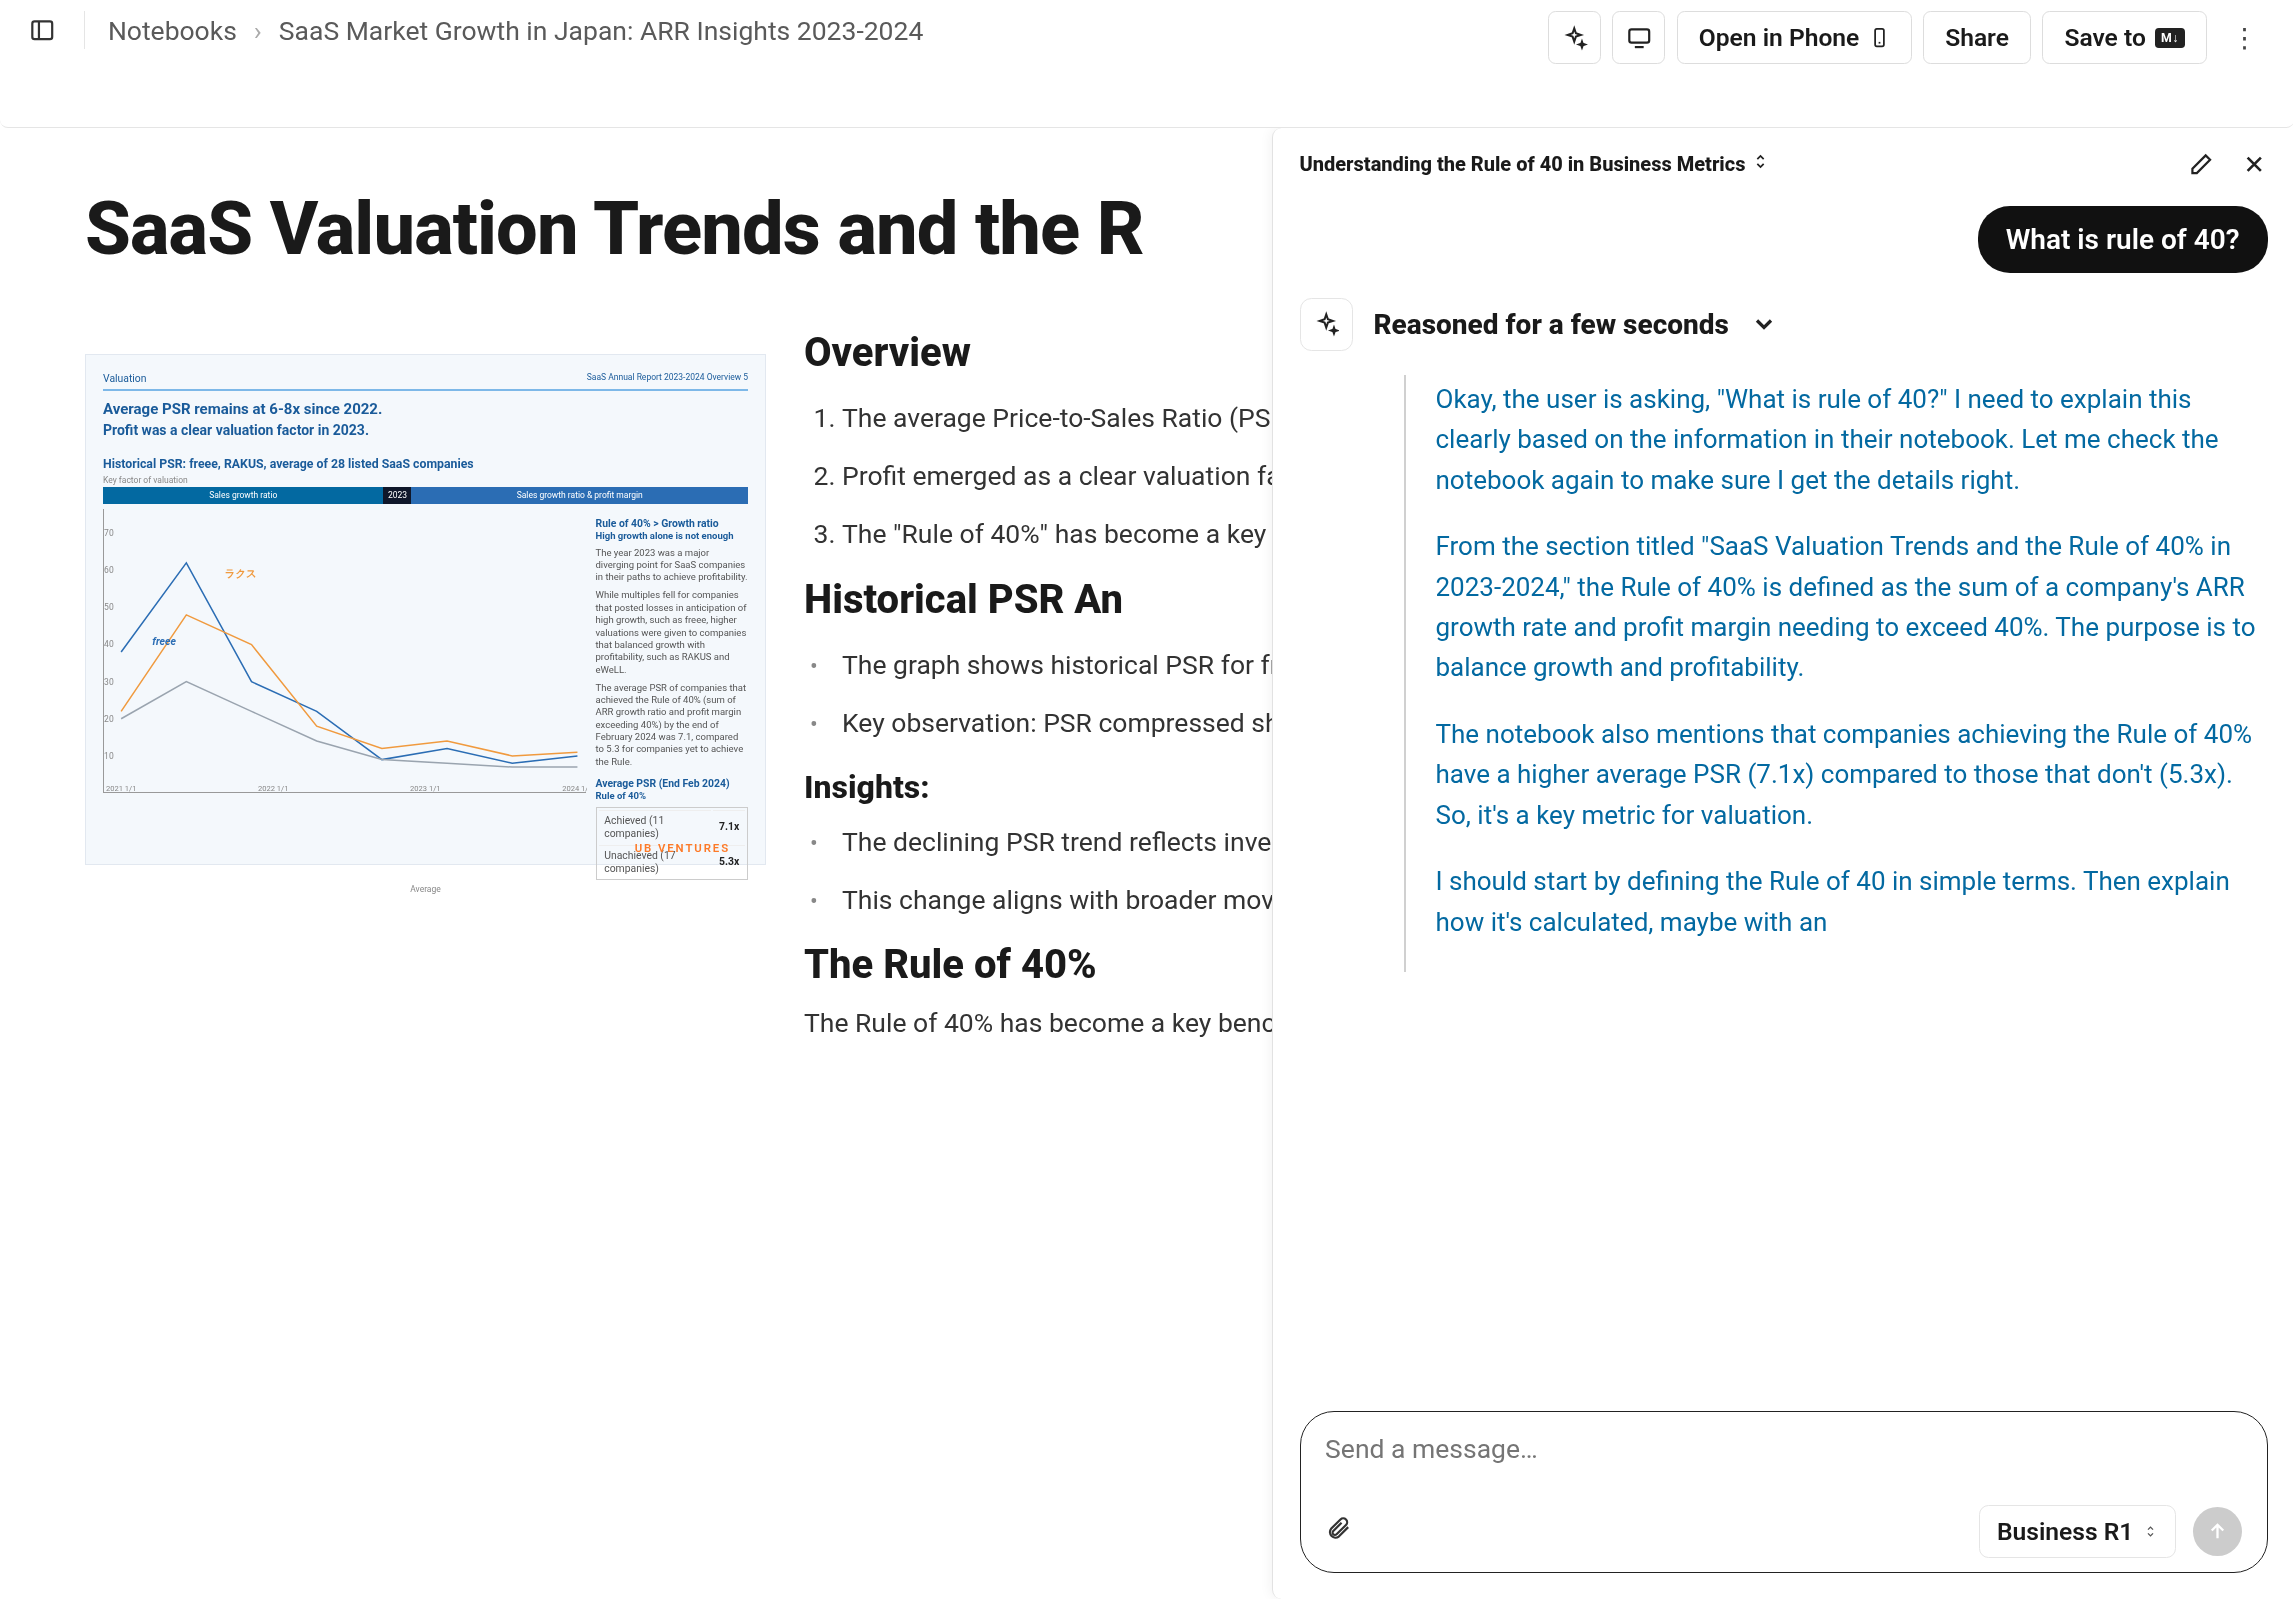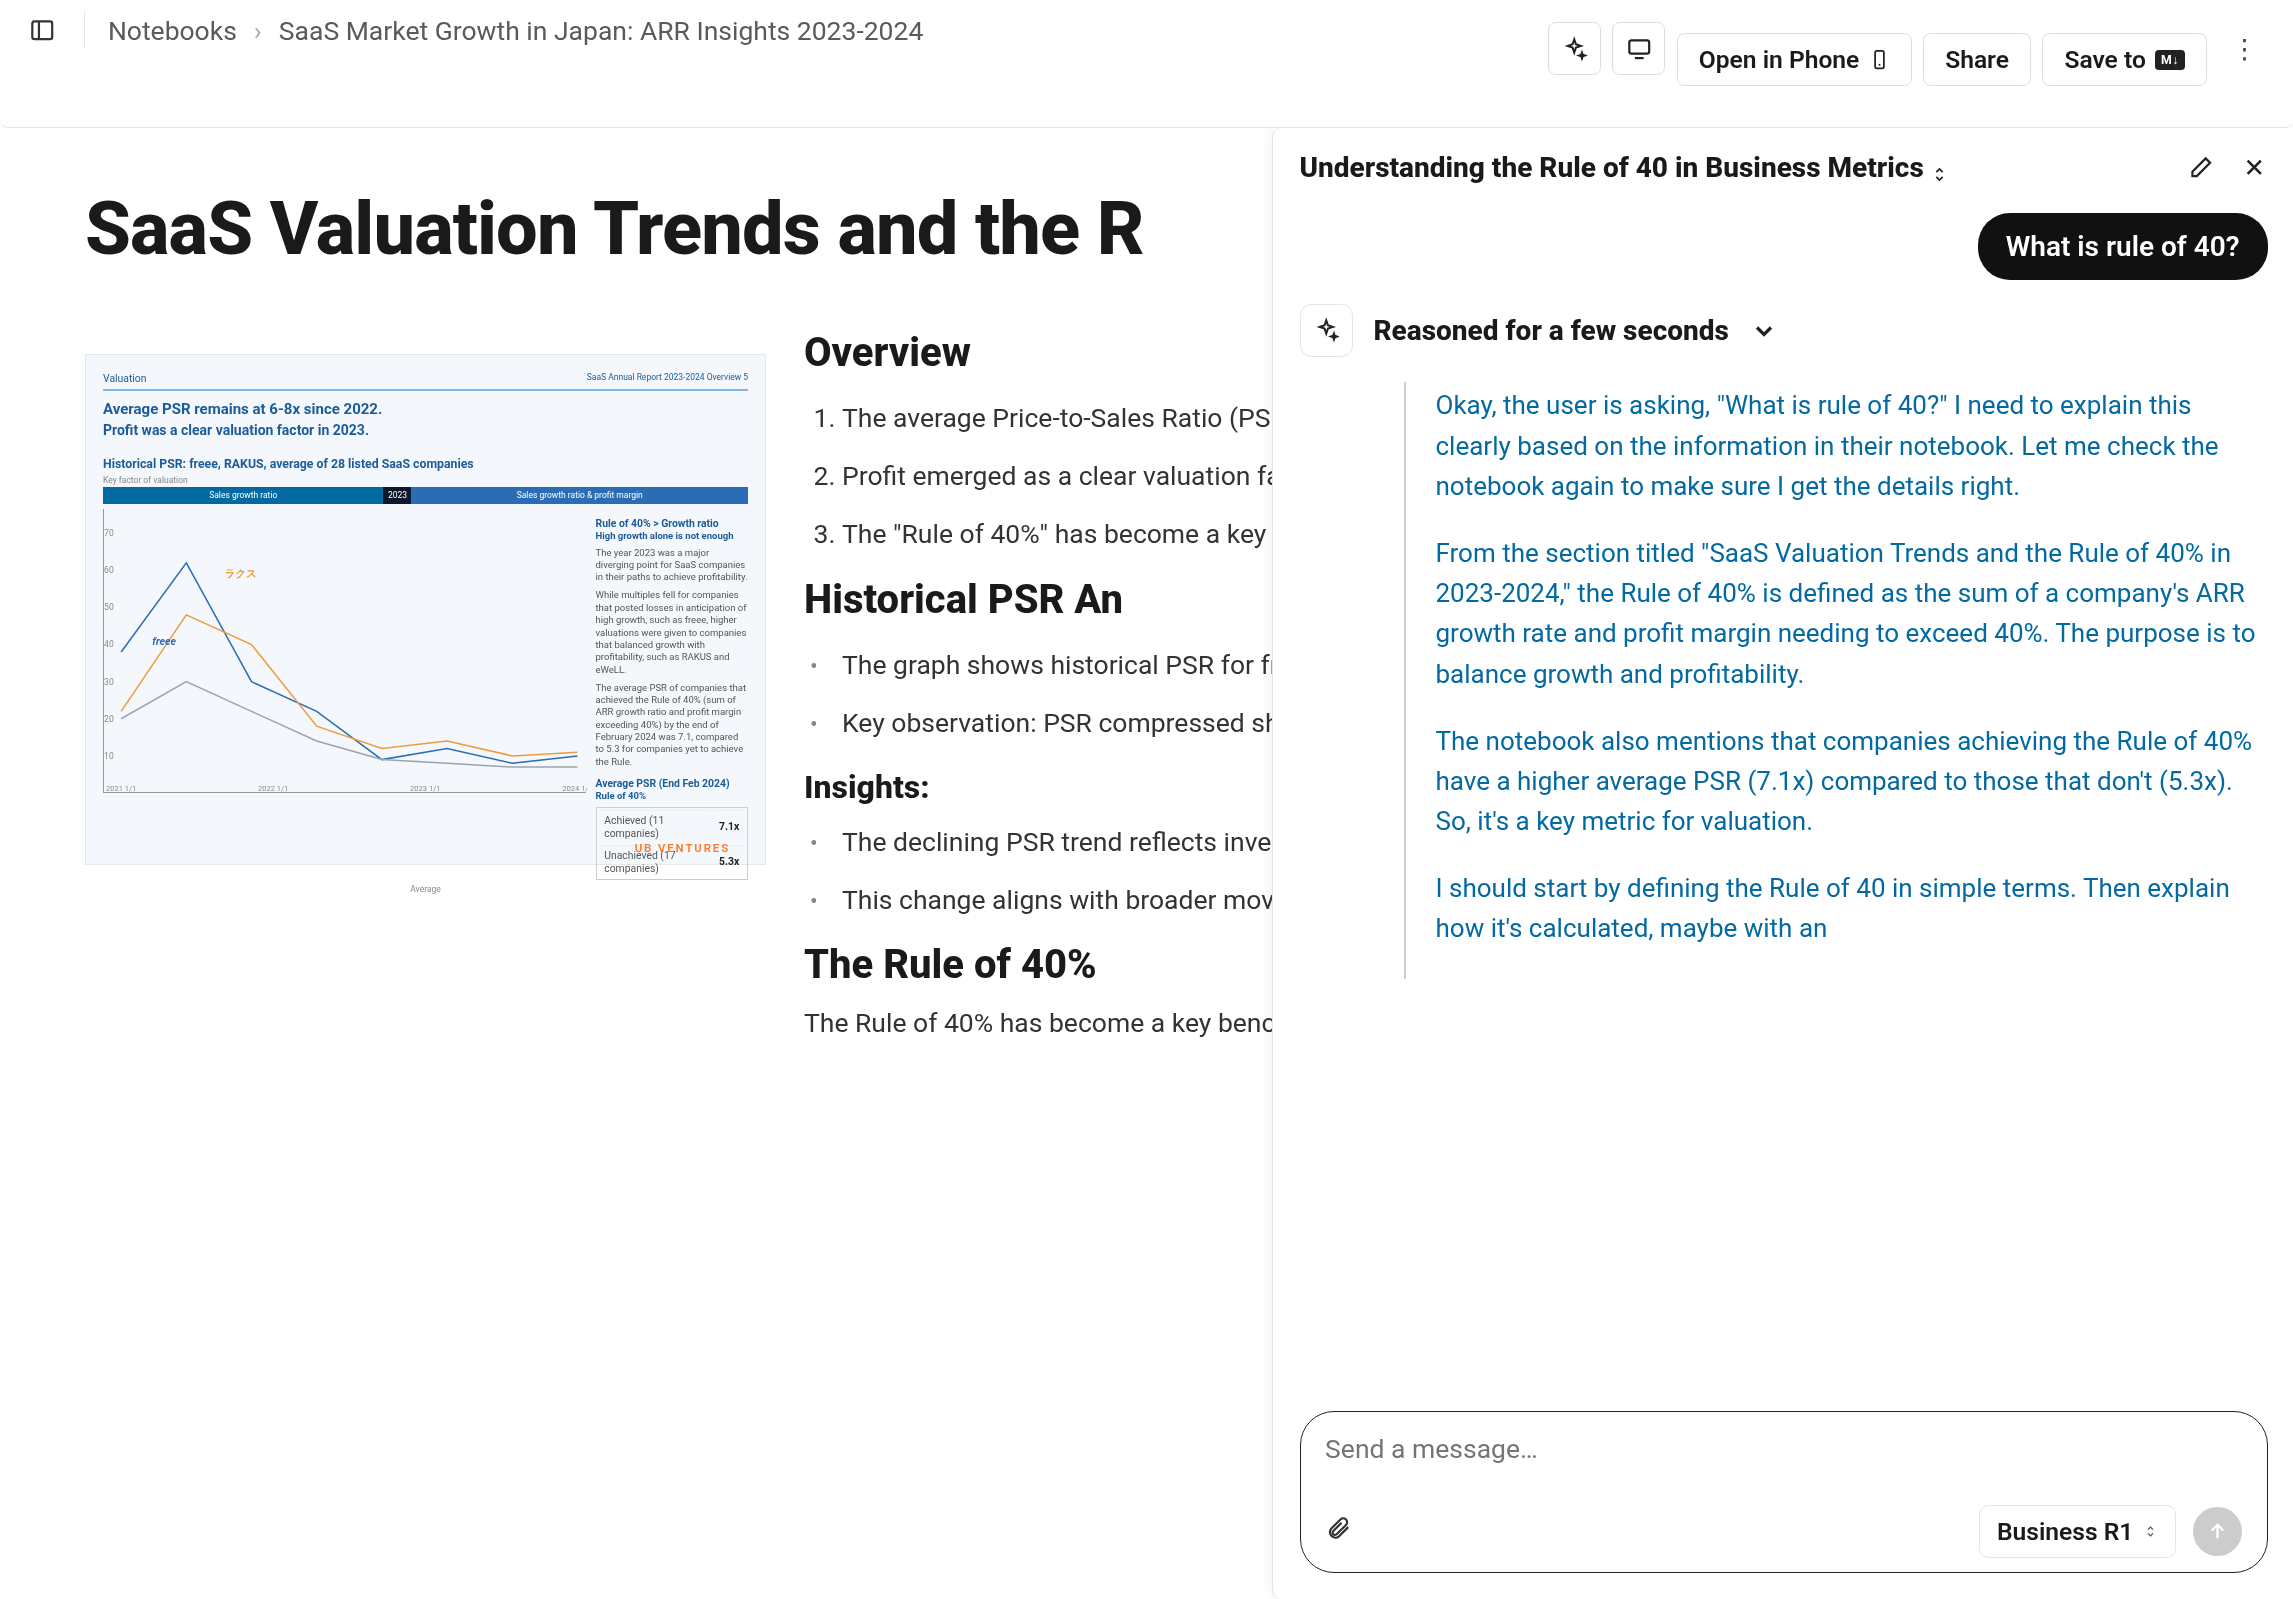--- a/index.html
+++ b/index.html
@@ -7,39 +7,39 @@
 .app { display: flex; flex-direction: column; height: 100vh; width: 2294px; }
 .topbar { display: flex; align-items: flex-start; justify-content: space-between; padding: 11.4px 23px; border-bottom: 0.9px solid #e5e5e5; height: 128px; border-radius: 8px; }
 .left-controls { display: flex; align-items: center; gap: 23px; }
 .sidebar-toggle { width: 38px; height: 38px; display: flex; align-items: center; justify-content: center; cursor: pointer; }
 .divider-v { width: 0.9px; height: 38px; background: #e5e5e5; }
 .breadcrumb { display: flex; align-items: center; gap: 17px; font-size: 26.5px; color: #5a5a5a; }
 .breadcrumb a { color: #5a5a5a; text-decoration: none; cursor: pointer; }
 .chev { color: #aaa; }
 .right-controls { display: flex; align-items: center; gap: 11.4px; }
 .icon-btn { width: 53px; height: 53px; border: 0.9px solid #ddd; border-radius: 7.6px; display: flex; align-items: center; justify-content: center; background: #fff; cursor: pointer; }
-.text-btn { height: 53px; border: 0.9px solid #ddd; border-radius: 7.6px; padding: 0 21px; display: flex; align-items: center; gap: 9.5px; background: #fff; cursor: pointer; font-size: 24.6px; font-weight: 600; color: #1a1a1a; margin-top: 22px; }
+.text-btn { height: 53px; border: 0.9px solid #ddd; border-radius: 7.6px; padding: 0 21px; display: flex; align-items: center; gap: 9.5px; background: #fff; cursor: pointer; font-size: 24.6px; font-weight: 600; color: #1a1a1a; }
 .more-btn { width: 53px; height: 53px; display: flex; align-items: center; justify-content: center; cursor: pointer; font-size: 26.5px; color: #444; }
 .main { position: relative; flex: 1; display: flex; overflow: hidden; }
 .doc { flex: 1; padding: 57px 85px 38px 85px; overflow: auto; }
 .doc h1 { font-size: 74px; font-weight: 800; letter-spacing: -0.9px; margin-bottom: 38px; }
 .doc-cols { display: flex; gap: 38px; }
 .doc-img { width: 681px; height: 511px; background: #f4f8fc; border: 0.9px solid #e2e8f0; padding: 17px; font-size: 11.4px; position: relative; margin-top: 44px; }
 .doc-content { flex: 1; }
 .doc h2 { font-size: 40px; font-weight: 800; margin: 19px 0 19px 0; }
 .doc h3 { font-size: 32px; font-weight: 800; margin: 23px 0 13.2px 0; }
 .doc ol { padding-left: 38px; font-size: 26.5px; line-height: 1.7; color: #333; }
 .doc ul { padding-left: 38px; font-size: 26.5px; line-height: 1.7; color: #333; list-style: none; }
 .doc ul li::before { content: "•"; color: #888; display: inline-block; width: 32px; margin-left: -32px; font-size: 23px; }
 .doc ol li, .doc ul li { margin-bottom: 13.2px; }
 .doc p { font-size: 26.5px; margin: 15px 0; color: #333; }
 .drop { text-align: center; color: #666; font-size: 26.5px; padding: 38px 0 9.5px 0; }
 .chat-panel { position: absolute; top: 0; right: 0; bottom: 0; width: 1022px; background: #fff; border-left: 0.9px solid #e2e2e2; border-radius: 9.5px 0 0 9.5px; display: flex; flex-direction: column; box-shadow: -1.9px 0 11.4px rgba(0,0,0,0.05); }
 .chat-header { display: flex; align-items: center; justify-content: space-between; padding: 23px 26.5px 19px 26.5px; }
-.chat-title { font-size: 28px; font-weight: 800; display: flex; align-items: flex-end; gap: 6px; }
+.chat-title { font-size: 20px; font-weight: 800; display: flex; align-items: flex-start; gap: 6px; }
 .chat-header-icons { display: flex; align-items: center; gap: 26.5px; }
 .chat-body { flex: 1; overflow: auto; padding: 9.5px 26.5px 19px 26.5px; display: flex; flex-direction: column; gap: 24.6px; }
 .user-msg { align-self: flex-end; background: #111; color: #fff; padding: 17px 28px; border-radius: 32px; font-size: 28px; font-weight: 600; }
 .reasoned { display: flex; align-items: center; gap: 21px; }
 .reasoned-icon { width: 53px; height: 53px; border: 0.9px solid #e5e5e5; border-radius: 11.4px; display: flex; align-items: center; justify-content: center; }
 .reasoned-text { font-size: 28px; font-weight: 800; }
 .assistant-msg { border-left: 2.8px solid #d0d0d0; margin-left: 104px; padding: 3.8px 0 3.8px 30px; font-size: 26px; line-height: 1.55; color: #0369a1; }
 .assistant-msg p { margin-bottom: 26.5px; }
 .chat-input { margin: 0 26.5px 26.5px 26.5px; border: 1.9px solid #222; border-radius: 34px; padding: 21px 24.6px 13.2px 24.6px; display: flex; flex-direction: column; }
 .chat-textarea { border: none; outline: none; font-size: 26.5px; color: #aaa; resize: none; font-family: inherit; height: 72px; }

